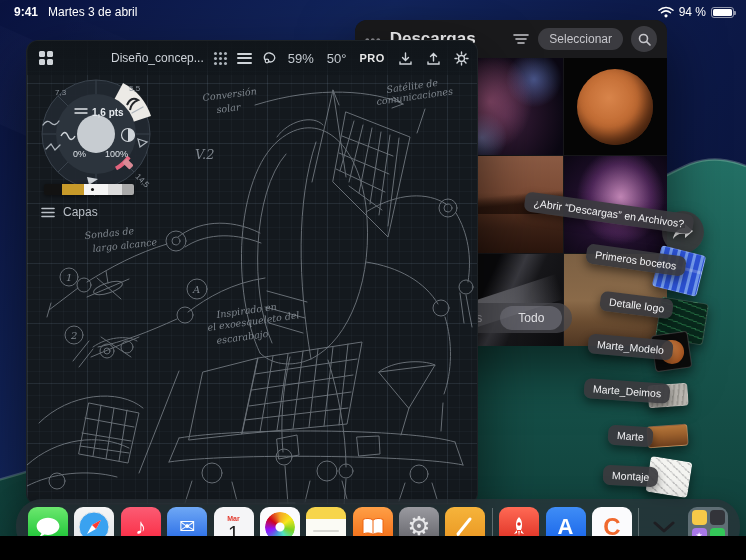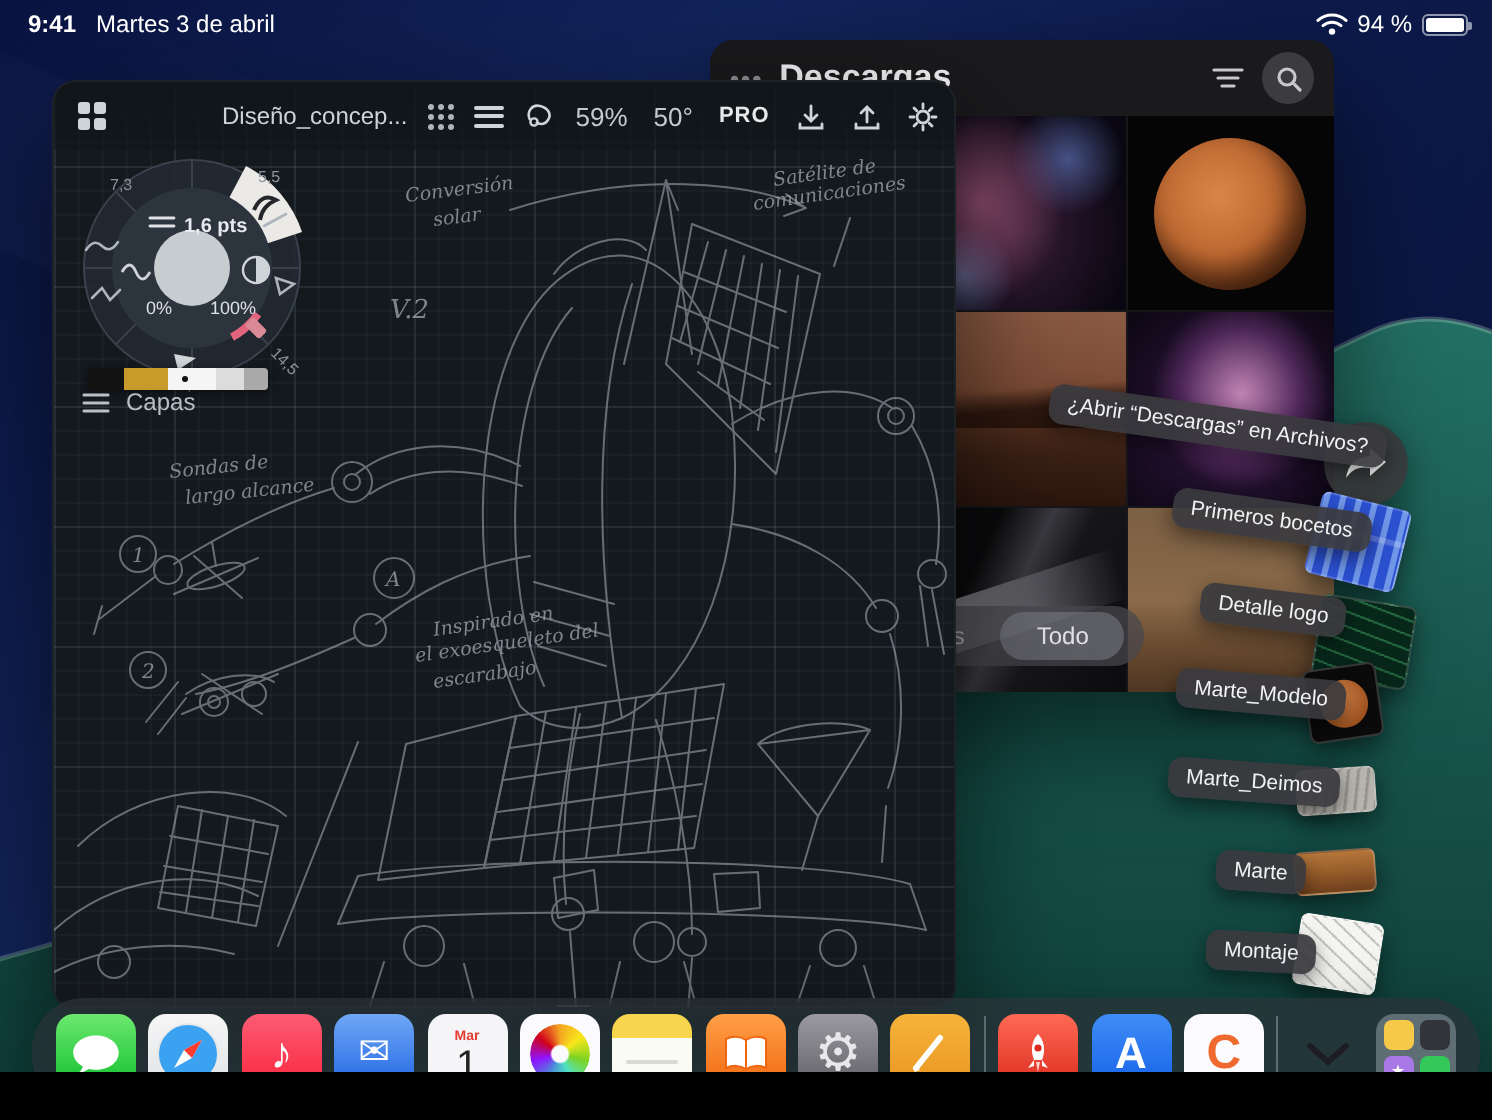--- a/index.html
+++ b/index.html
@@ -97,21 +97,21 @@
   .icon-dots i{background:#aeb5bc;border-radius:50%;}
   .icon-lines i{display:block;width:15px;height:2px;background:#cfd4d9;border-radius:1px;margin:2.5px 0;}
   #wheel{position:absolute;left:4px;top:28px;z-index:7;}
   #swatches{position:absolute;left:17px;top:143px;z-index:7;display:flex;height:11px;
     border-radius:2px;overflow:hidden;box-shadow:0 1px 4px rgba(0,0,0,.5);}
   #swatches span{height:100%;display:block;position:relative;}
   .sw0{width:18px;background:#121212;} .sw1{width:22px;background:#c79a2a;}
   .sw2{width:24px;background:#f5f5f5;} .sw3{width:14px;background:#dcdcdc;}
   .sw4{width:12px;background:#a9a9a9;}
   .sw2:after{content:"";position:absolute;left:7px;top:4px;width:3px;height:3px;border-radius:50%;background:#111;}
-  #layers-btn{position:absolute;left:8px;top:149px;z-index:7;display:flex;align-items:center;
+  #layers-btn{position:absolute;left:8px;top:160px;z-index:7;display:flex;align-items:center;
     gap:8px;color:#b9bfc6;font-size:12px;padding:4px 6px;}
   .sketch{position:absolute;inset:0;z-index:2;}
   
   #share-btn{position:absolute;left:662px;top:211px;width:42px;height:42px;z-index:15;
     border-radius:50%;background:rgba(58,58,60,.92);display:flex;align-items:center;
     justify-content:center;box-shadow:0 6px 16px rgba(0,0,0,.35);}
   
   .drag-label{position:absolute;z-index:30;background:rgba(58,58,62,.93);color:#f2f2f4;
     font-size:10.5px;padding:4px 9px;border-radius:7px;white-space:nowrap;
     box-shadow:0 4px 10px rgba(0,0,0,.45);}
@@ -225,20 +225,21 @@
       <span class="ph-sp"></span>
       <span class="ph-filter">
         <svg width="18" height="14" viewBox="0 0 18 14">
           <g stroke="#c7c7cc" stroke-width="1.6" stroke-linecap="round">
             <line x1="2" y1="3" x2="16" y2="3"></line>
               <line x1="4" y1="7" x2="14" y2="7"></line>
               <line x1="6" y1="11" x2="12" y2="11"></line>
           </g>
         </svg>
       </span>
+      <span class="ph-pill">Seleccionar</span>
       <span class="ph-search">
         <svg width="13" height="13" viewBox="0 0 13 13">
           <circle cx="5.5" cy="5.5" r="4" fill="none" stroke="#c7c7cc" stroke-width="1.6"></circle>
           <line x1="8.6" y1="8.6" x2="12" y2="12" stroke="#c7c7cc" stroke-width="1.6" stroke-linecap="round"></line>
         </svg>
       </span>
     </div>
     <div class="ph-tabs">
       <span class="ph-tab">Meses</span>
       <span class="ph-tab ph-tab-active">

